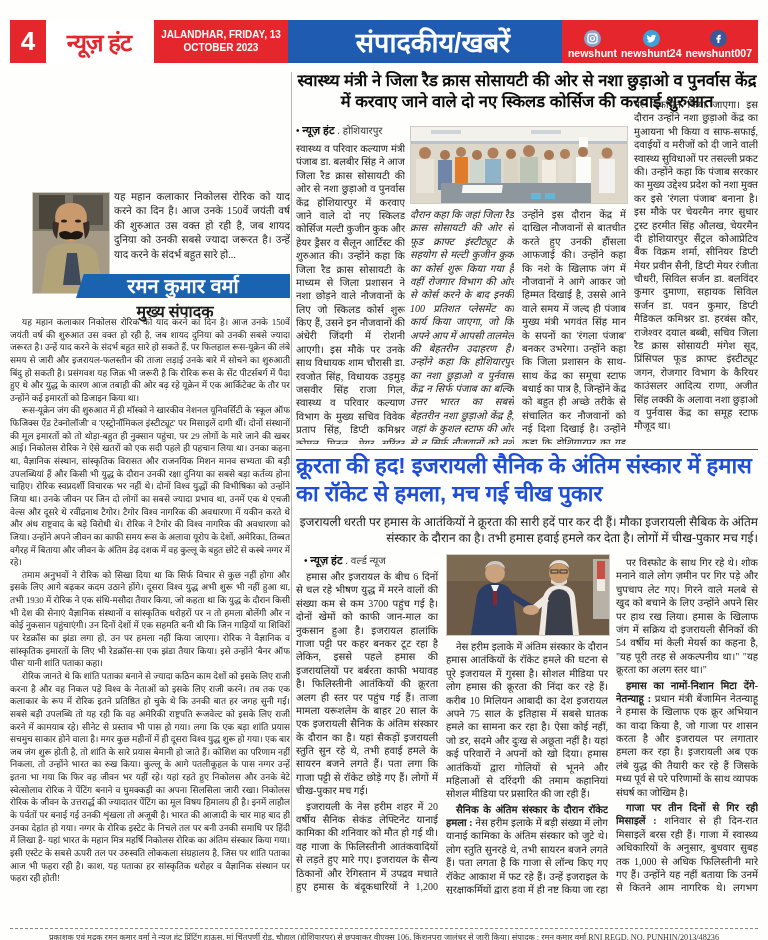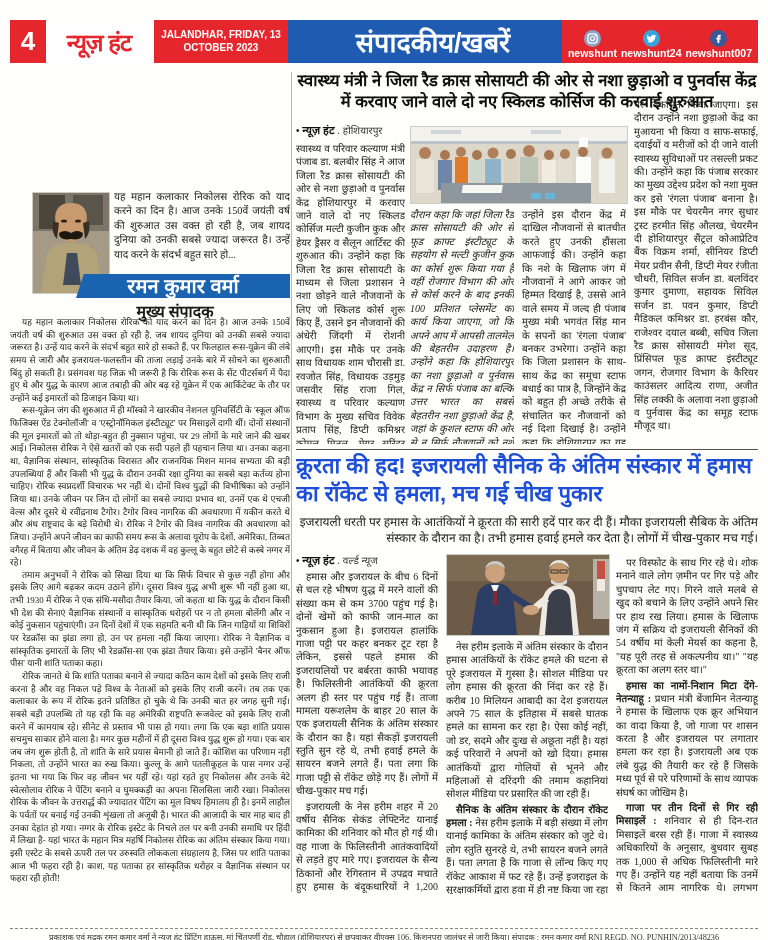--- a/index.html
+++ b/index.html
@@ -57,21 +57,21 @@
   #a2-c1{left:0;top:72px;width:109px;height:302px;}
   #a2-c2{left:114px;width:104px;font-style:italic;}
   #a2-c3{left:226px;width:104px;}
   #a2-c4{left:338px;top:28px;width:124px;height:346px;}
   
   #a3{position:absolute;left:296px;top:452px;width:462px;height:442px;overflow:hidden;}
   #a3-headline{font-family:"Liberation Sans",sans-serif;font-weight:bold;font-size:22px;line-height:1.25;
                color:#1d4ed8;}
   #a3-subhead{position:absolute;left:0;top:62px;width:462px;font-weight:normal;font-size:12px;line-height:1.35;
                text-align:right;color:#222;}
-  #a3-byline{position:absolute;left:0;top:100px;}
+  #a3-byline{position:absolute;left:8px;top:100px;}
   #a3-photo{left:150px;top:102px;width:162px;height:80px;}
   #a3-c1{left:0;top:118px;width:142px;height:324px;}
   #a3-c2{left:150px;top:188px;width:162px;height:254px;}
   #a3-c3{left:320px;top:104px;width:142px;height:338px;}
   
   #footer{position:absolute;left:10px;right:10px;top:928px;border-top:1px dashed #8a867e;
           text-align:center;font-size:8.2px;line-height:1.5;color:#333;padding-top:3px;}
 </style>
 </head>
 <body>

